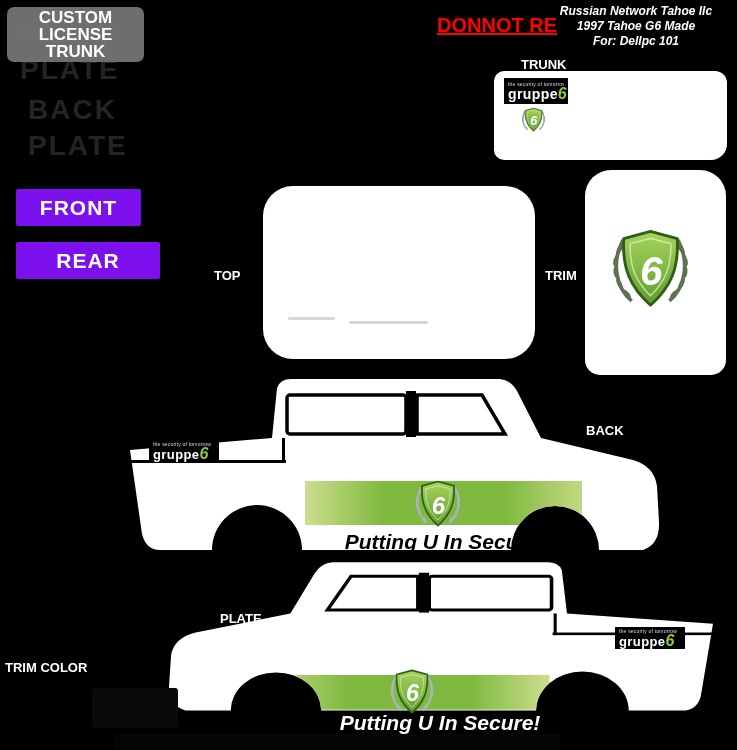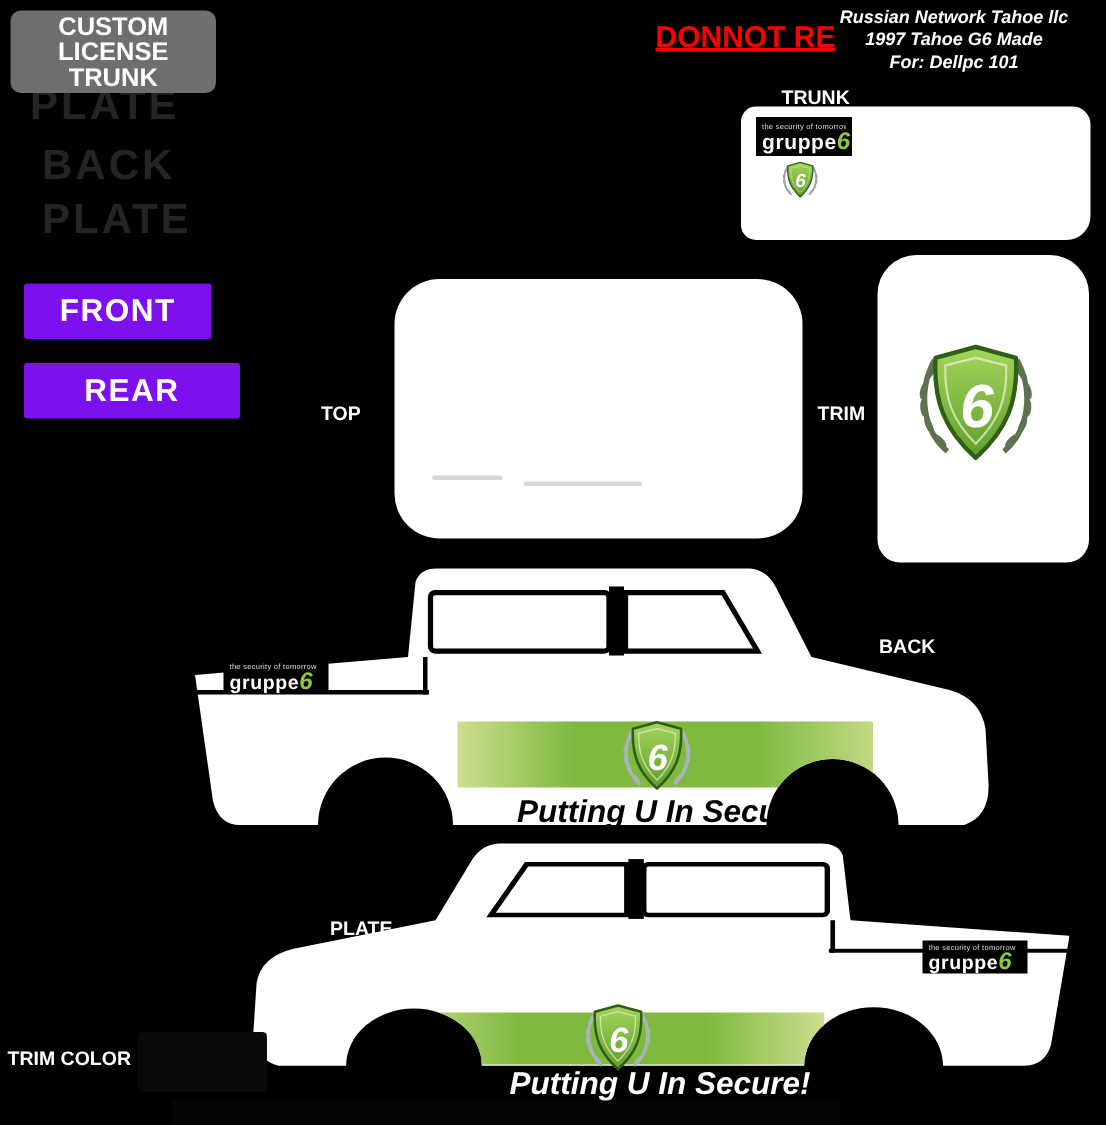--- a/index.html
+++ b/index.html
@@ -30,21 +30,21 @@
 
   .credits{position:absolute;left:538px;top:4px;width:196px;text-align:center;color:#fff;
            font-style:italic;font-weight:700;font-size:12px;line-height:15px;}
 
   .lbl{position:absolute;color:#fff;font-weight:700;font-size:13px;white-space:nowrap;}
   #lbl-trunk{left:521px;top:57px;}
   #lbl-top{left:214px;top:268px;}
   #lbl-hood{left:545px;top:268px;}
   #lbl-right{left:586px;top:423px;}
   #lbl-left{left:220px;top:611px;}
-  #lbl-trim{left:5px;top:698px;}
+  #lbl-trim{left:5px;top:660px;}
 
   
   .panel{position:absolute;background:#fff;}
   #panel-trunk{left:494px;top:71px;width:233px;height:89px;border-radius:10px 12px 16px 10px;}
   #panel-roof{left:263px;top:186px;width:272px;height:173px;border-radius:30px;}
   #panel-hood{left:585px;top:170px;width:141px;height:205px;border-radius:26px 26px 15px 15px;}
   .roof-mark{position:absolute;background:#d7d7d7;height:3px;border-radius:2px;}
   #roof-mark-1{left:288px;top:317px;width:47px;}
   #roof-mark-2{left:349px;top:321px;width:79px;}
 

